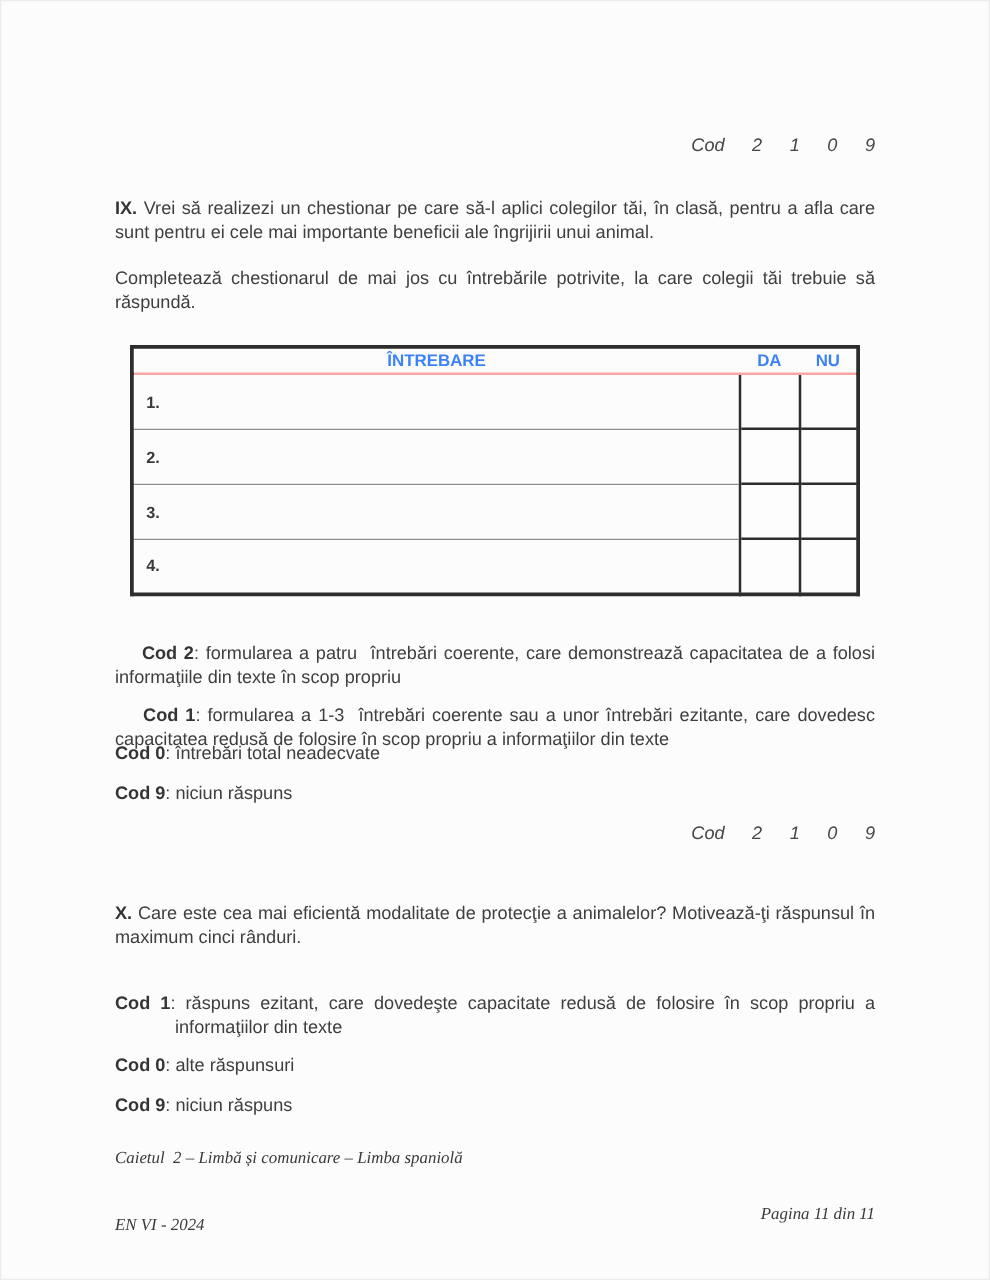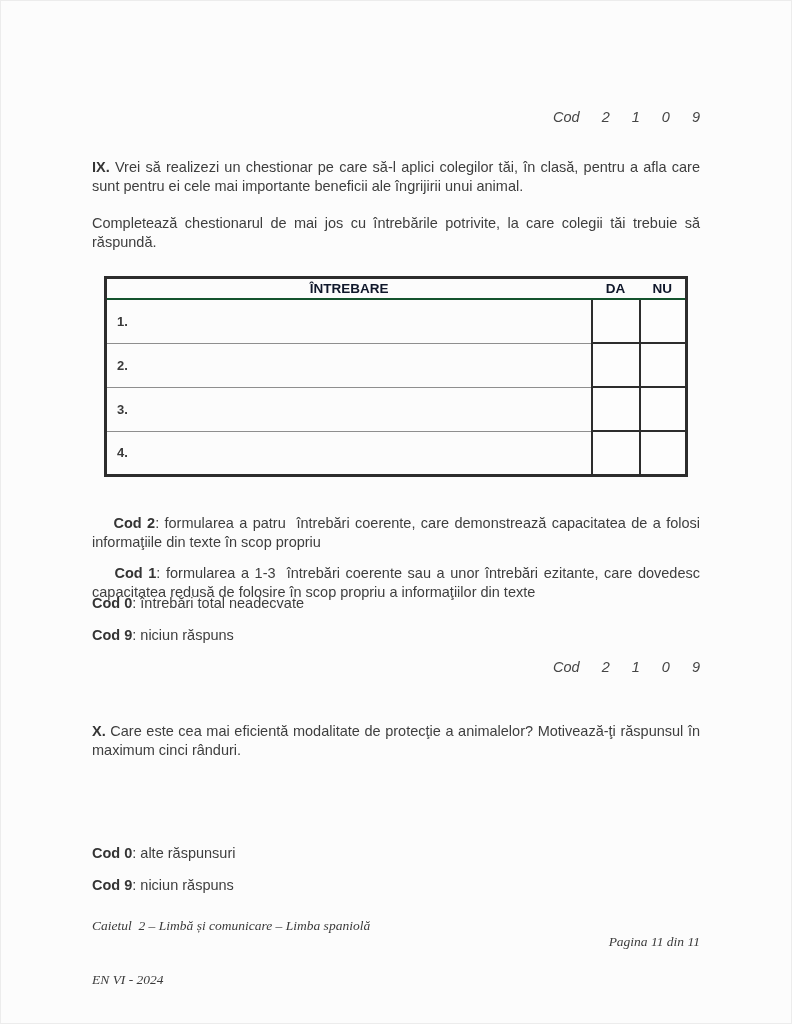--- a/index.html
+++ b/index.html
@@ -34,24 +34,24 @@
   
   .tblwrap { position: absolute; left: 104px; top: 276px; }
   table.qtable {
     border-collapse: collapse;
     table-layout: fixed;
     width: 581px;
     border: 3px solid #2d2d2d;
   }
   table.qtable th {
     height: 20px;
-    border-bottom: 2px solid #14532d;
+    border-bottom: 2px solid #fca5a5;
     font-size: 13.5px;
     font-weight: bold;
-    color: #0f172a;
+    color: #3b82f6;
     text-align: center;
     vertical-align: middle;
   }
   table.qtable td { height: 44px; vertical-align: middle; }
   td.td-q {
     border-right: 2px solid #2d2d2d;
     border-bottom: 1px solid #8e8e8e;
     padding-left: 10px;
     font-weight: bold;
     font-size: 13px;
@@ -149,24 +149,27 @@
     <span>2</span>
     <span>1</span>
     <span>0</span>
     <span>9</span>
   </div>
 
   <div class="abs just" style="top:722px;">
     <b>X.</b><span> Care este cea mai eficientă modalitate de protecţie a animalelor? Motivează-ţi răspunsul în maximum cinci rânduri.</span>
   </div>
 
+  <div class="abs just code-para hang" style="top:794px;">
+    <b>Cod 1</b><span>: răspuns ezitant, care dovedeşte capacitate redusă de folosire în scop propriu a informaţiilor din texte</span>
+  </div>
   <div class="abs code-para" style="top:844px;">
     <b>Cod 0</b><span>: alte răspunsuri</span>
   </div>
   <div class="abs code-para" style="top:876px;">
     <b>Cod 9</b><span>: niciun răspuns</span>
   </div>
 
   <div class="abs footer-line prewrap" style="top:916px;">Caietul  2 – Limbă și comunicare – Limba spaniolă</div>
-  <div class="abs footer-line ta-right" style="top:932px;font-style:italic;">Pagina 11 din 11</div>
+  <div class="abs footer-line ta-right" style="top:961px;font-style:italic;">Pagina 11 din 11</div>
   <div class="abs footer-line" style="top:970px;">EN VI - 2024</div>
 
 </div>
 
 </body></html>

